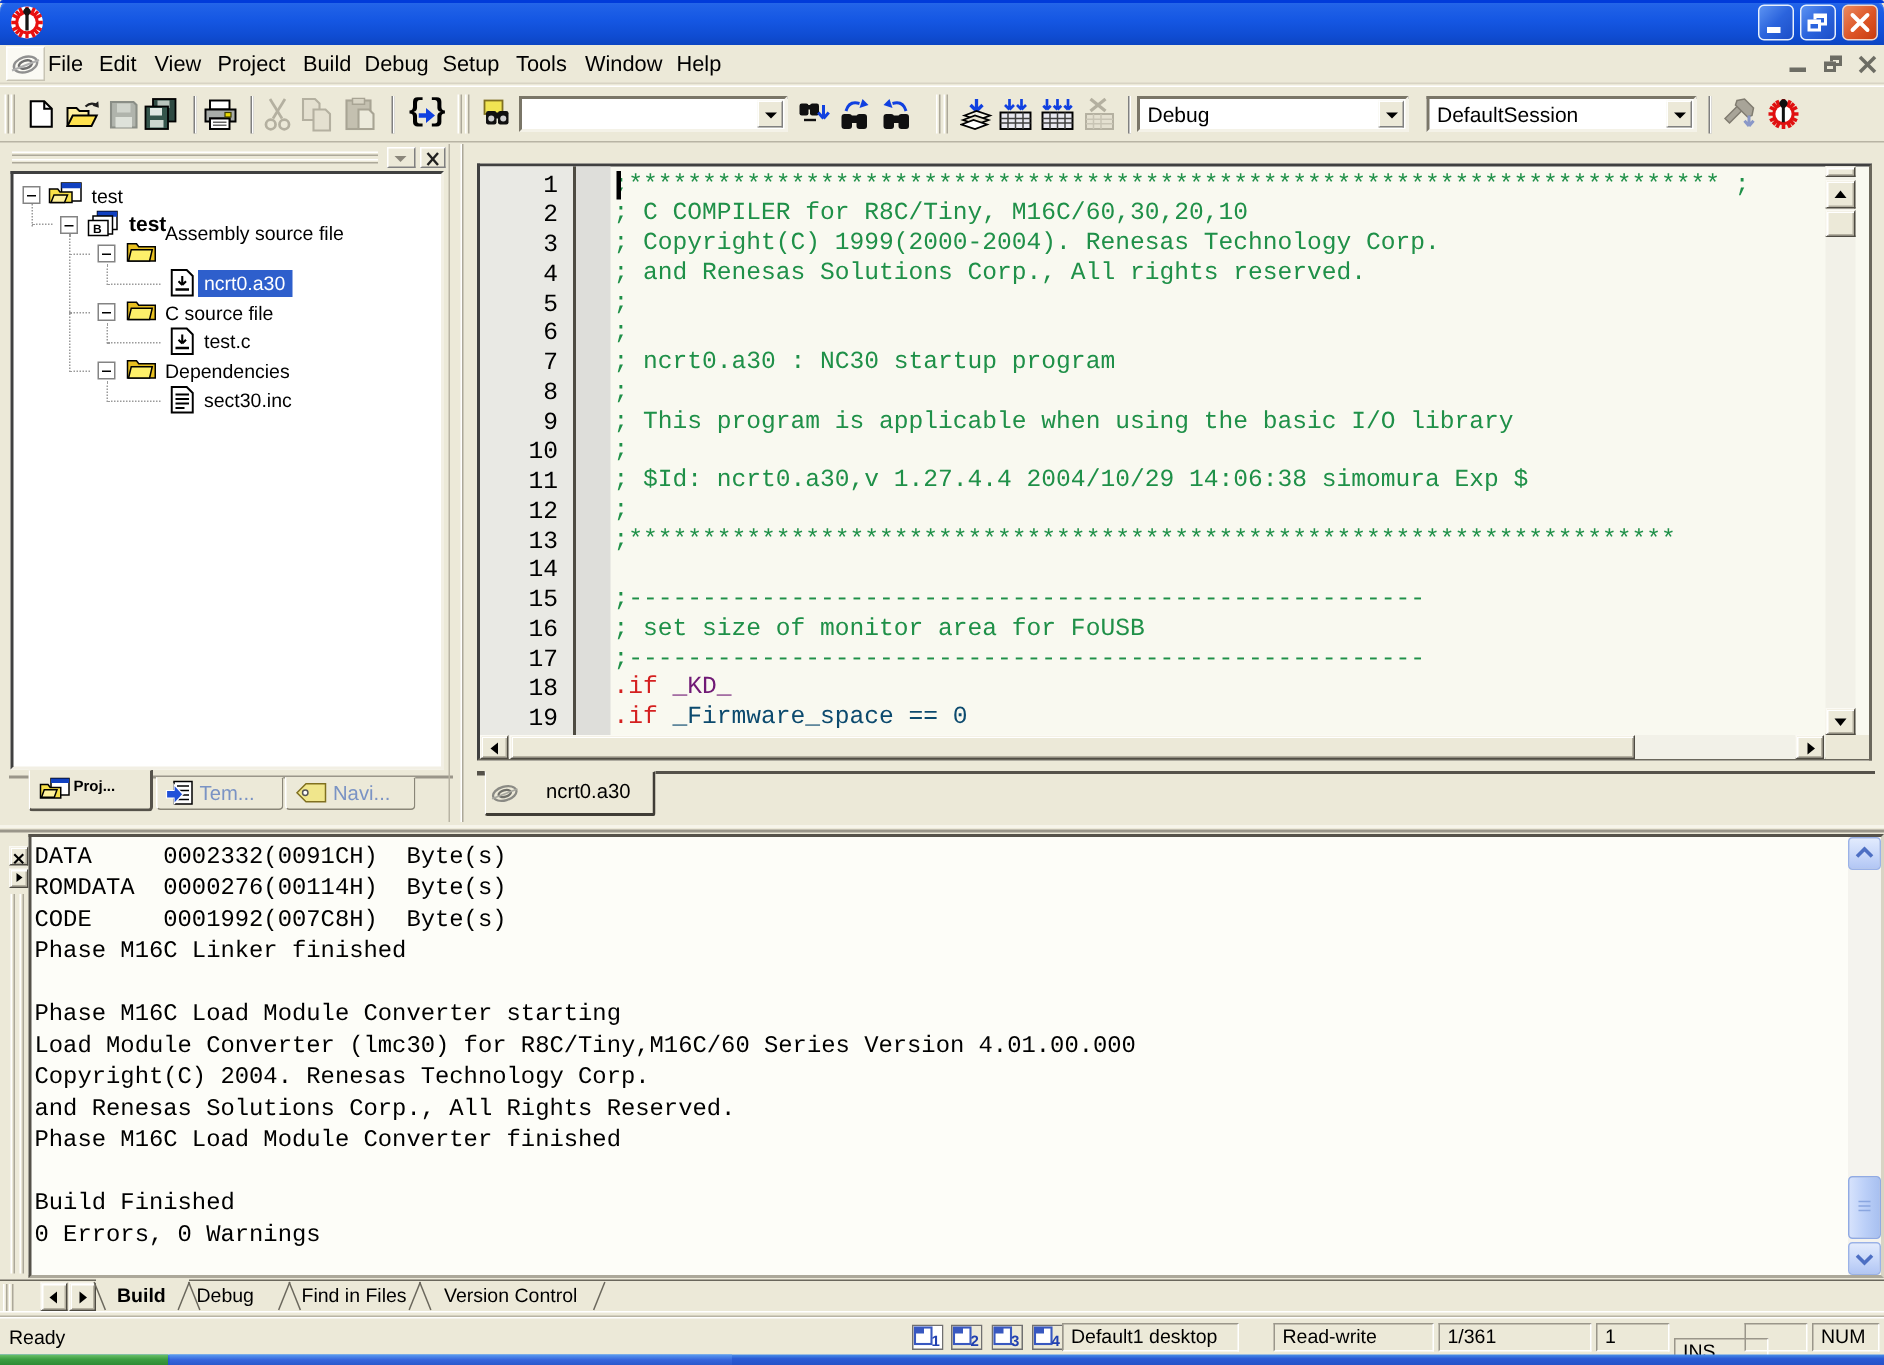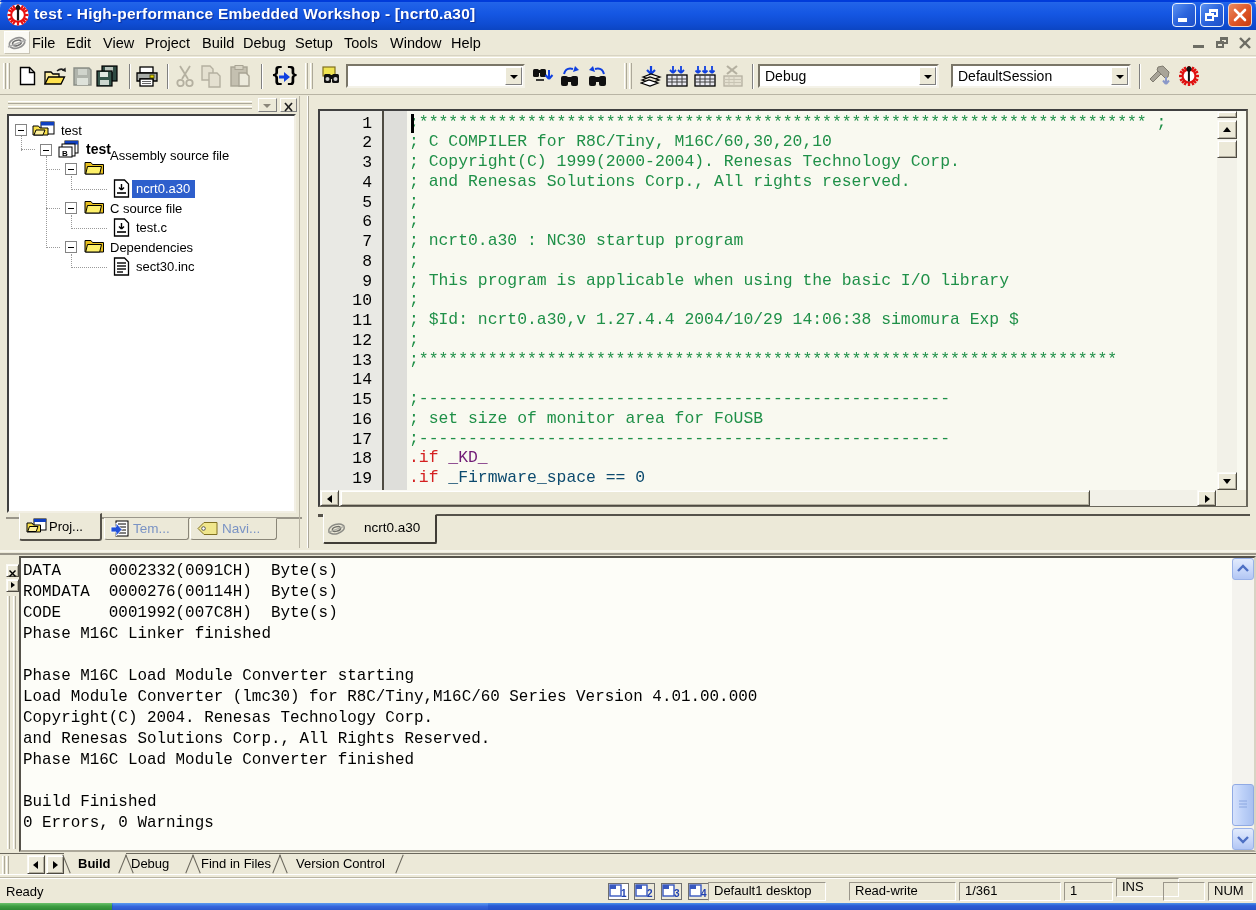--- a/index.html
+++ b/index.html
@@ -29,21 +29,20 @@
         <line x1="18.4" y1="3.6" x2="3.6" y2="18.4"></line>
   <line x1="6" y1="1.4" x2="16" y2="20.6"></line>
         <line x1="16" y1="1.4" x2="6" y2="20.6"></line>
   <line x1="1.4" y1="6" x2="20.6" y2="16"></line>
         <line x1="1.4" y1="16" x2="20.6" y2="6"></line>
  </g>
  <circle cx="11" cy="11" r="7.8" fill="#e81010"></circle>
  <circle cx="11" cy="11" r="5.8" fill="#fff"></circle>
  <path d="M9.4 5.4 a2.4 2.4 0 1 1 3.2 0 l-0.5 1 v10 h-2.2 v-10 Z" fill="#151515"></path>
 </svg>
-<div class="abs" style="left:34px;top:5px;font-size:15.5px;font-weight:bold;color:#fff;text-shadow:1px 1px 1px #0b2c97;letter-spacing:.2px">test - High-performance Embedded Workshop - [ncrt0.a30]</div>
 <div class="abs" style="left:1172px;top:3px;width:24px;height:24px;border-radius:4px;border:1px solid #e8f0fc;background:linear-gradient(135deg,#5c93f2 0%,#2b64dd 50%,#1d4fc8 100%)">
   <div class="abs" style="left:5px;bottom:4px;width:9px;height:4px;background:#fff"></div>
     </div>
 <div class="abs" style="left:1200px;top:3px;width:24px;height:24px;border-radius:4px;border:1px solid #e8f0fc;background:linear-gradient(135deg,#5c93f2 0%,#2b64dd 50%,#1d4fc8 100%)">
   <div class="abs" style="left:8px;top:5px;width:9px;height:8px;border:2px solid #fff;border-top-width:3px"></div>
   <div class="abs" style="left:4px;top:9px;width:9px;height:8px;border:2px solid #fff;border-top-width:3px;background:#2b64dd"></div>
     </div>
 <div class="abs" style="left:1228px;top:3px;width:24px;height:24px;border-radius:4px;border:1px solid #f0d8cc;background:linear-gradient(135deg,#ea8a60 0%,#dd5526 55%,#c83c10 100%)">
   <svg width="22" height="22" style="position:absolute;left:0;top:0">
         <g stroke="#fff" stroke-width="2.6" stroke-linecap="round">
@@ -409,21 +408,21 @@
     <div class="abs" style="left:102px;top:4px;width:200px;height:2px;background:#9a968a"></div>
     <div class="abs" style="left:19px;top:0px;width:83px;height:28px;background:#ece9d8;border:1px solid;border-color:#ece9d8 #55524a #55524a #fff;border-right-width:2px;border-bottom-width:2px;border-radius:0 0 3px 3px"></div>
     <div class="abs" style="left:104px;top:5px;width:85px;height:22px;background:#ece9d8;border:1px solid;border-color:#ece9d8 #8a8678 #8a8678 #fff;border-radius:0 0 3px 3px"></div>
     <div class="abs" style="left:190px;top:5px;width:87px;height:22px;background:#ece9d8;border:1px solid;border-color:#ece9d8 #8a8678 #8a8678 #fff;border-radius:0 0 3px 3px"></div>
     <svg class="abs" style="left:26px;top:5px" width="21" height="17">
         <rect x="8" y="1" width="12" height="11" fill="#fff" stroke="#000"></rect>
         <rect x="8" y="1" width="12" height="3" fill="#1040c0"></rect>
         <path d="M1 14 V5 h5 l1.5 2 h7 v7 z" fill="#f8e048" stroke="#000"></path>
         <path d="M3.5 8.5 h8.5 l-1.8 5 h-8.5 z" fill="#fff29e" stroke="#000"></path>
       </svg>
-    <div class="abs" style="left:49px;top:6px;font-weight:normal;font-size:13px;color:#000">Proj...</div>
+    <div class="abs" style="left:49px;top:6px;font-weight:bold;font-size:10px;color:#000">Proj...</div>
     <svg class="abs" style="left:110px;top:7px" width="20" height="18">
         <rect x="6" y="1" width="12" height="15" fill="#fff" stroke="#000"></rect>
         <g stroke="#000">
           <line x1="8" y1="4" x2="16" y2="4"></line>
           <line x1="8" y1="7" x2="16" y2="7"></line>
           <line x1="8" y1="10" x2="16" y2="10"></line>
           <line x1="8" y1="13" x2="16" y2="13"></line>
         </g>
         <path d="M1 7 h5 v-4 l6 6.5 l-6 6.5 v-4 h-5 z" fill="#2050d8" stroke="#fff" stroke-width="0.8"></path>
       </svg>
@@ -614,21 +613,21 @@
   <svg class="abs" style="left:688px;top:5px" width="21" height="17">
       <rect x="0.5" y="0.5" width="20" height="16" fill="#ece9d8" stroke="#707070"></rect>
       <rect x="2" y="2" width="11" height="11" fill="#fff" stroke="#3858c0" stroke-width="1.4"></rect>
       <rect x="2" y="2" width="6" height="4" fill="#3858c0"></rect>
       <text x="13" y="14" font-size="10" font-weight="bold" fill="#2040b0" font-family="Liberation Sans">4</text>
     </svg>
   <div class="sp" style="left:708px;top:4px;width:118px">Default1 desktop</div>
   <div class="sp" style="left:849px;top:4px;width:107px">Read-write</div>
   <div class="sp" style="left:959px;top:4px;width:102px">1/361</div>
   <div class="sp" style="left:1064px;top:4px;width:49px">1</div>
-  <div class="sp" style="left:1116px;top:0;width:63px">INS</div>
+  <div class="sp" style="left:1116px;top:14px;width:63px">INS</div>
   <div class="sp" style="left:1163px;top:4px;width:42px"></div>
   <div class="sp" style="left:1208px;top:4px;width:45px">NUM</div>
 </div>
 
 <div class="abs" style="left:0;top:903px;width:1256px;height:7px;background:linear-gradient(180deg,#4a90e8 0%,#2a5ad4 40%,#2452c8 100%)">
   <div class="abs" style="left:113px;top:0;width:375px;height:7px;background:linear-gradient(180deg,#5a9cf0 0%,#3665dc 50%,#2a58cc 100%)"></div>
   <div class="abs" style="left:0;top:0;width:112px;height:7px;background:linear-gradient(180deg,#6cc26c 0%,#3d9e42 45%,#2e8a34 100%)"></div>
 </div>
 
 </body></html>

